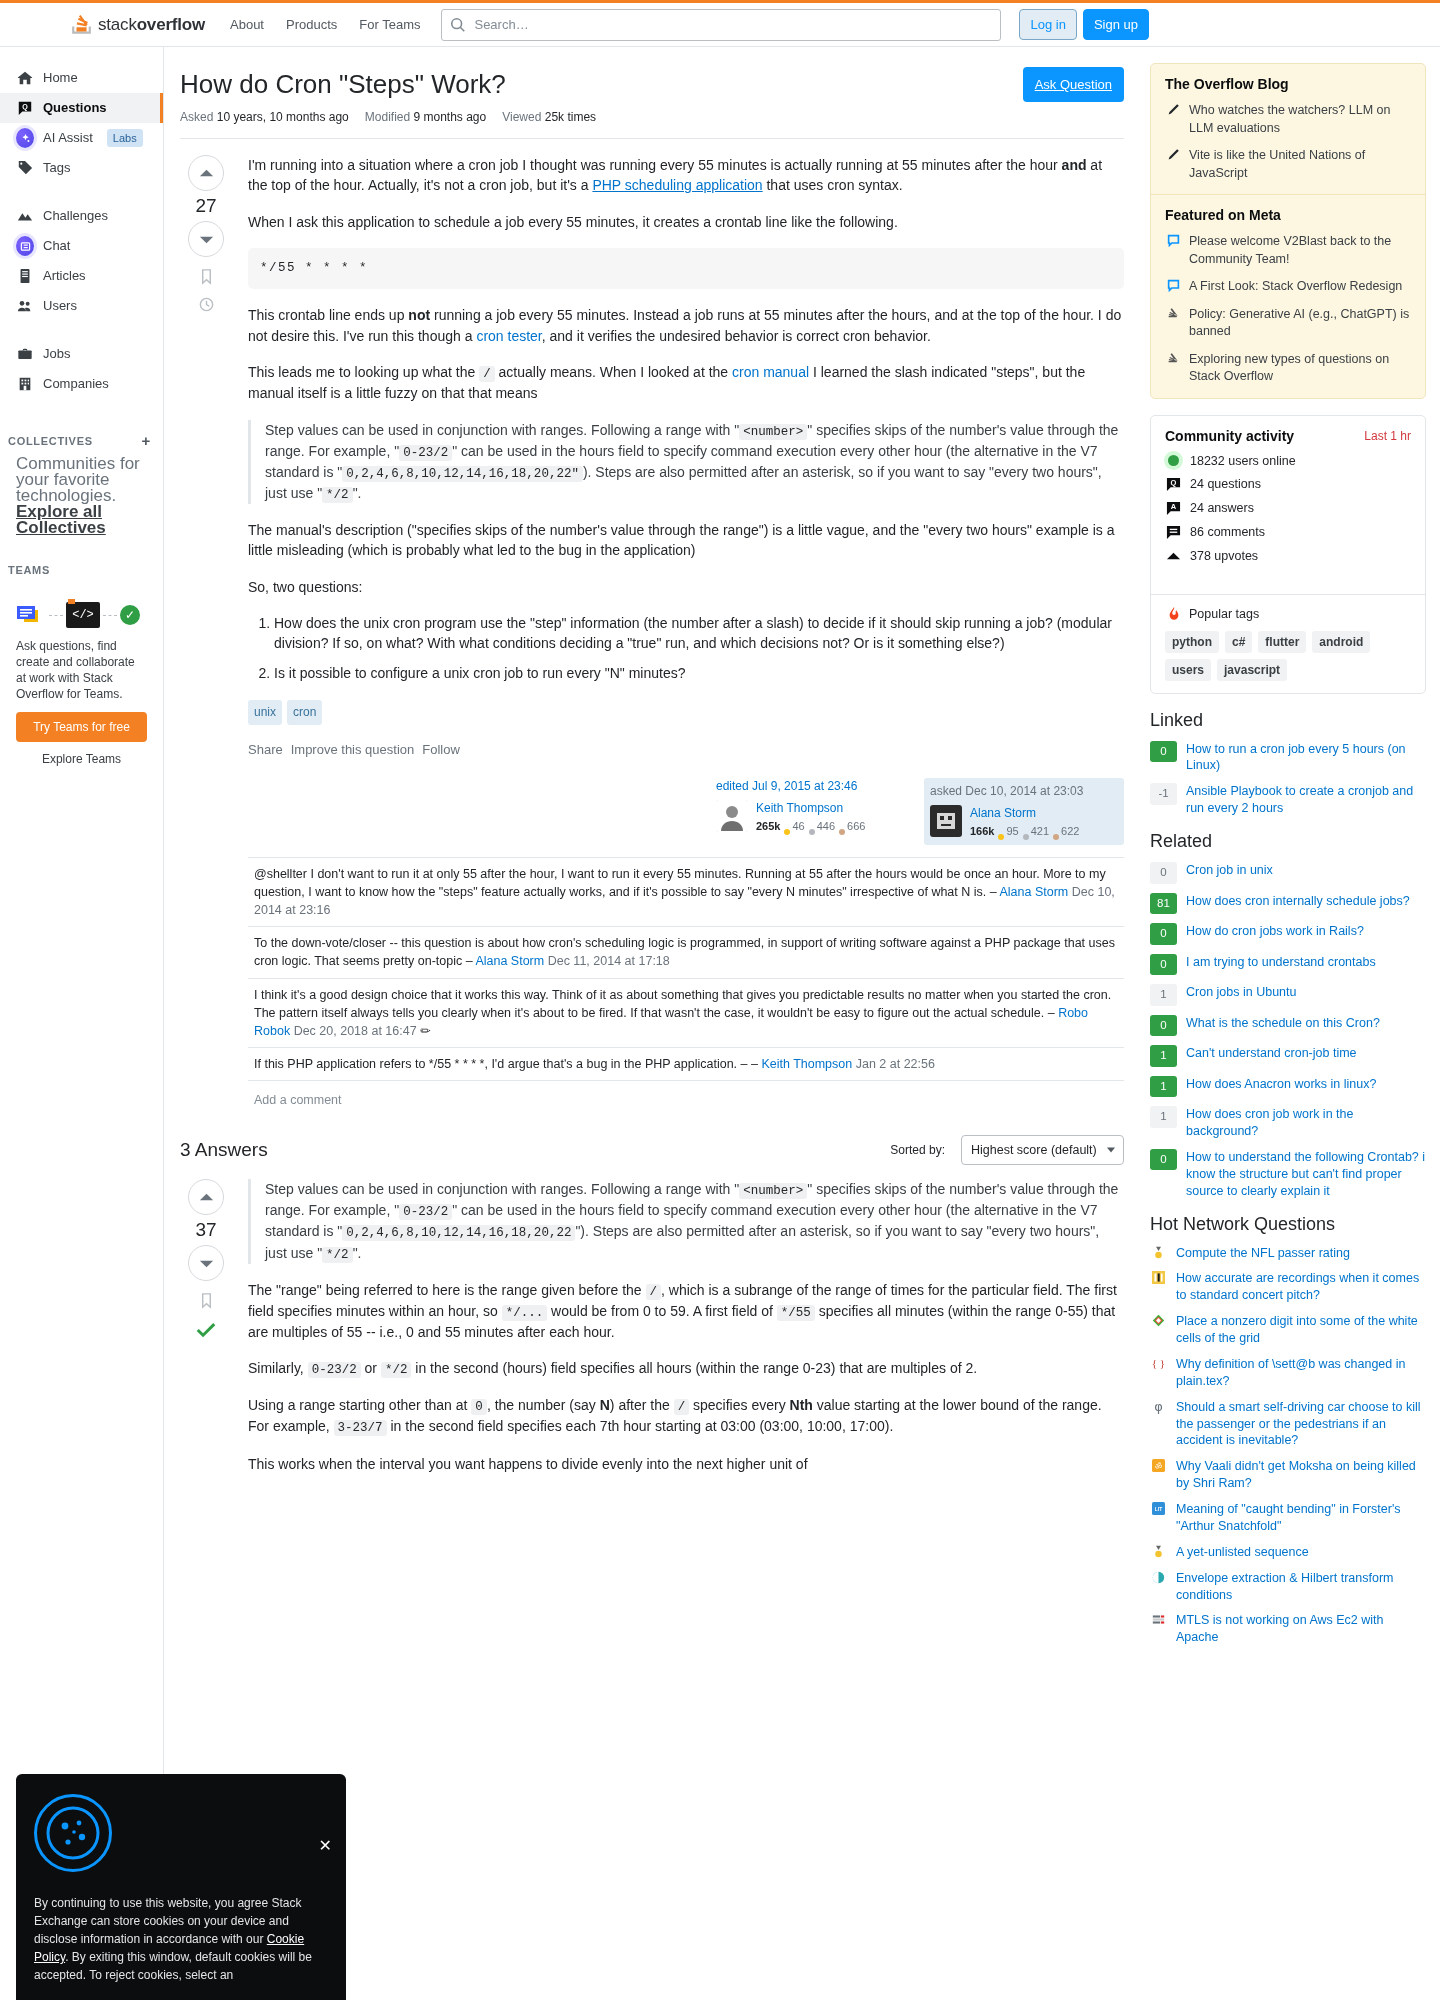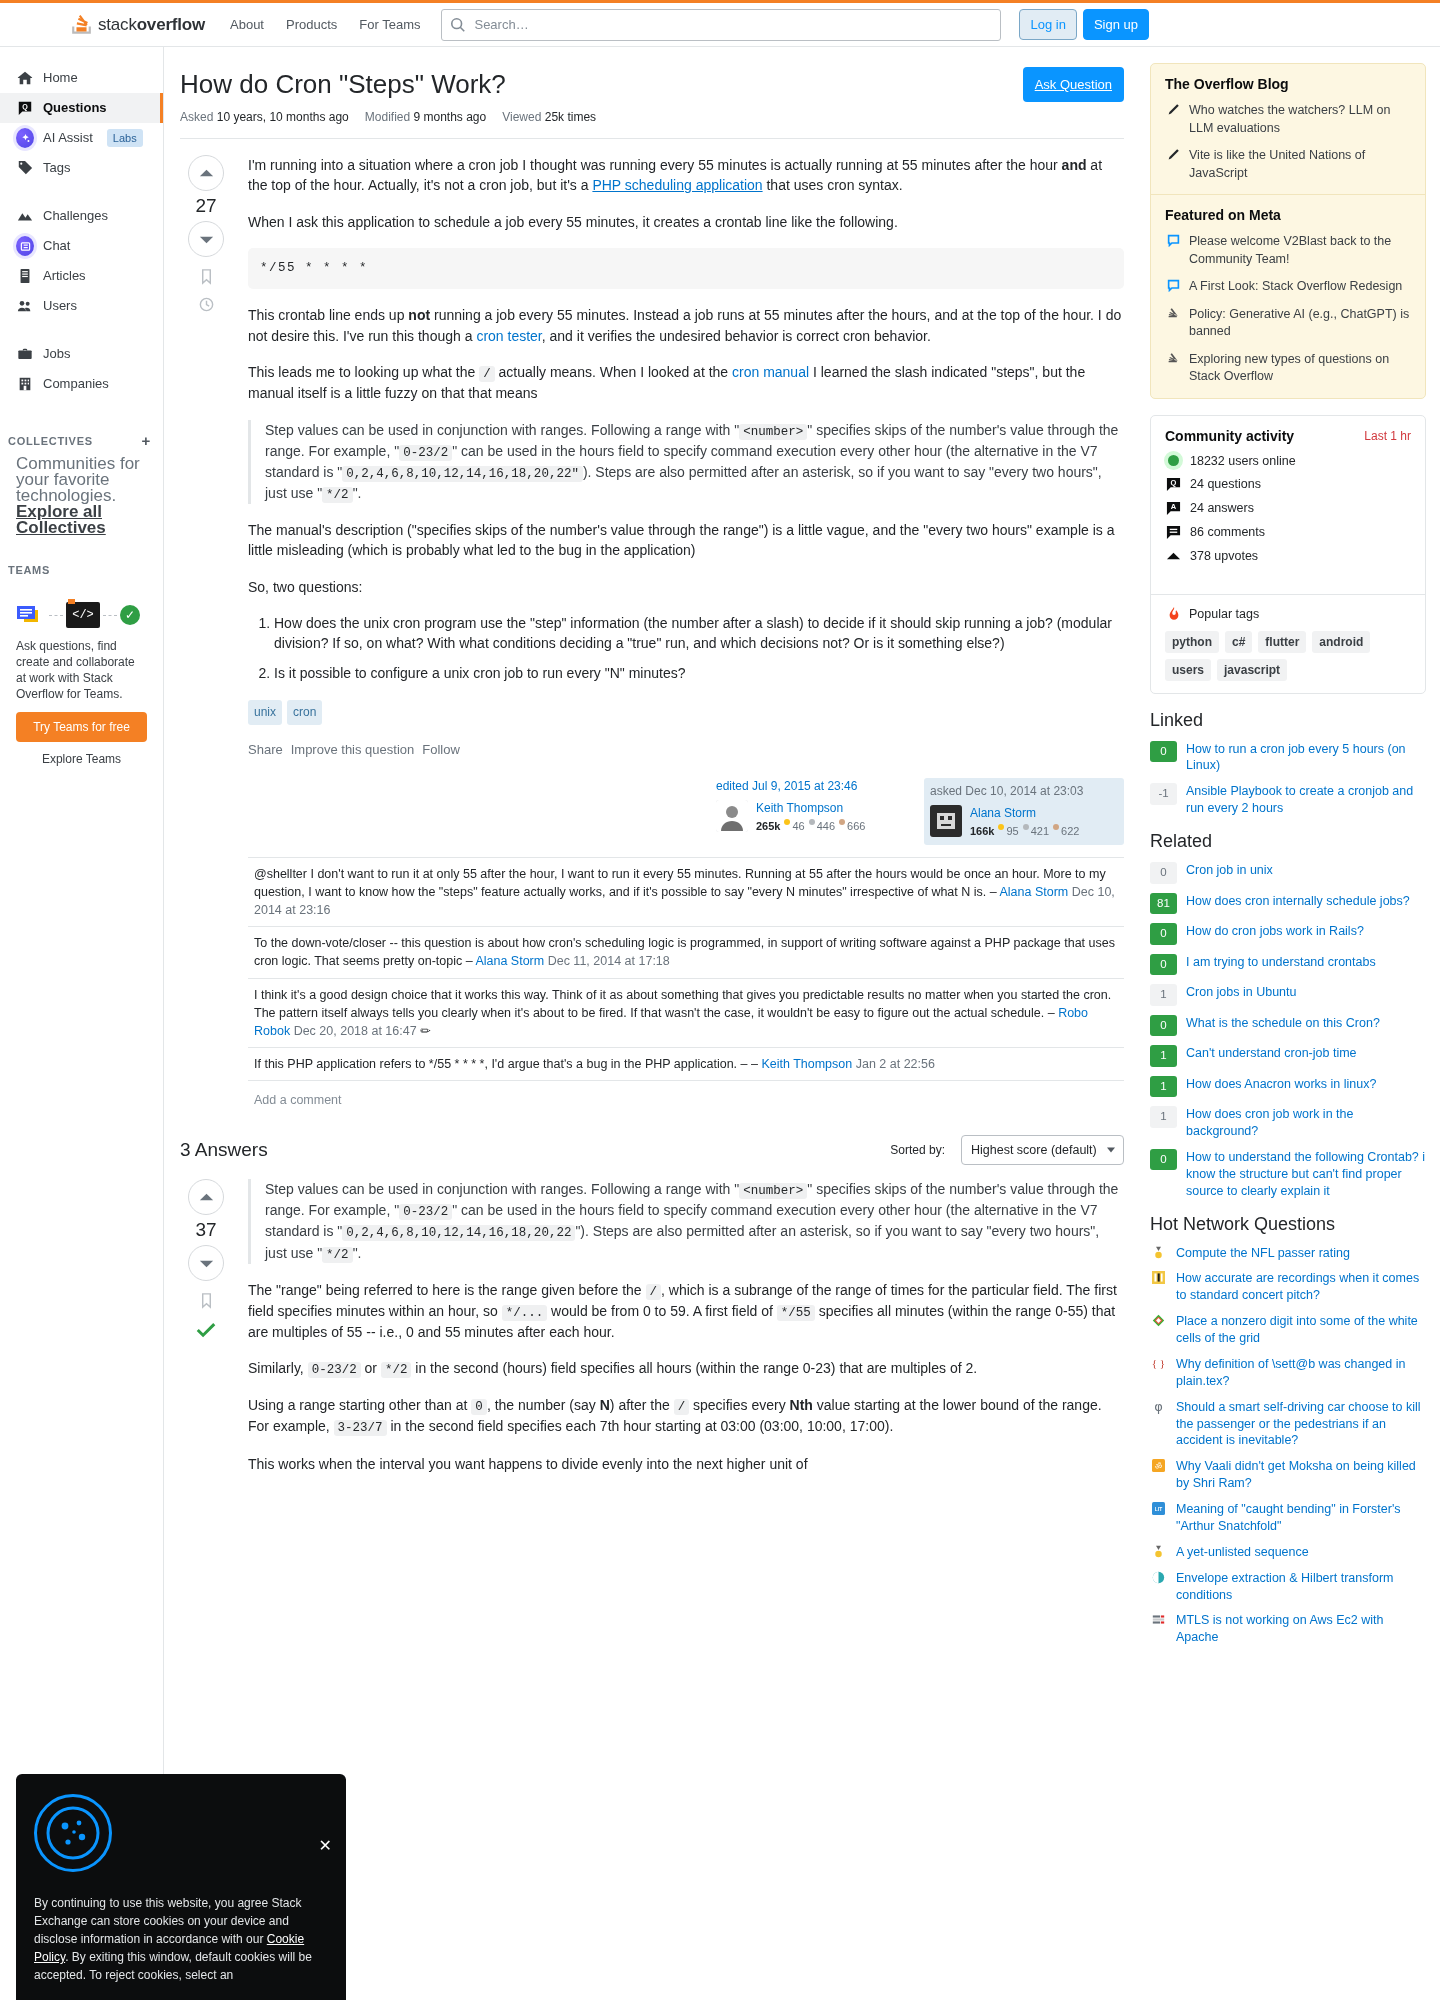--- a/index.html
+++ b/index.html
@@ -155,21 +155,21 @@
   .usercard { width:200px; font-size:12px; }
   .usercard.highlight { background:#e1ecf4; border-radius:3px; padding:5px 6px; }
   .usercard .when { color:#6a737c; margin-bottom:4px; }
   .usercard .when a { color:#0074cc; }
   .u-row { display:flex; gap:8px; }
   .avatar { width:32px;height:32px;border-radius:3px;background:#d6d9dc;flex:0 0 32px;
     overflow:hidden; display:block; }
   .u-name { color:#0074cc; display:block; margin-bottom:2px; cursor:pointer;}
   .u-rep { font-size:11px; color:#6a737c; display:flex; align-items:center; gap:4px; flex-wrap:wrap;}
   .u-rep b { color:#232629; }
-  .bdg { display:inline-flex; align-items:flex-start; gap:2px; }
+  .bdg { display:inline-flex; align-items:flex-end; gap:2px; }
   .dot { width:6px;height:6px;border-radius:50%; display:inline-block;}
   .dot.gold{background:#fcc419}.dot.silver{background:#b4b8bc}.dot.bronze{background:#d1a684}
 
   
   .comments { border-top:1px solid #e3e6e8; margin-top:12px; }
   .comment {
     border-bottom:1px solid #e3e6e8; padding:7px 0 7px 6px; font-size:12.5px;
     line-height:1.45; color:#232629;
   }
   .comment a { color:#0074cc; }

